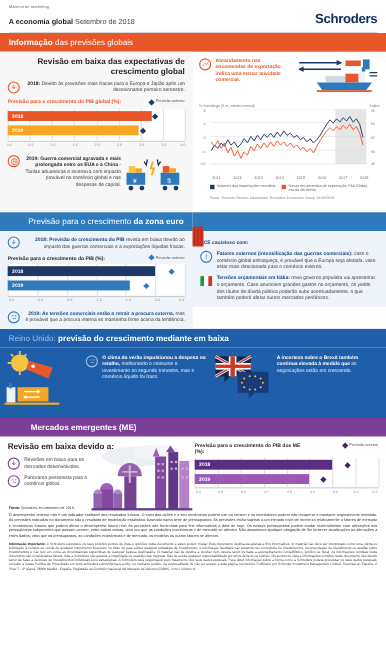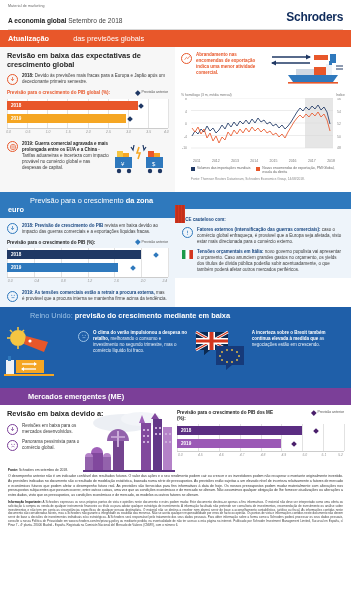--- a/index.html
+++ b/index.html
@@ -14,29 +14,29 @@
   .hdr { padding:4px 8px 2px 8px; }
   .hdr-mk { font-size:3.6px; color:#666; letter-spacing:.1px; }
   .hdr-row { display:flex; align-items:flex-end; justify-content:space-between; margin-top:2px; }
   .hdr-title { font-size:6.6px; font-weight:bold; color:#222; }
   .hdr-title .lt { font-weight:normal; color:#444; }
   .brand { font-size:12px; font-weight:bold; color:#0f2b5b; letter-spacing:-0.3px; }
   .hdr-rule { height:1px; background:#d8d8d8; margin:3px 8px 0 8px; }
 
   
   .secbar { color:#fff; font-size:7.4px; padding:4px 8px; font-weight:bold; }
-  .secbar .lt { font-weight:normal;padding-left:22px; }
+  .secbar .lt { font-weight:normal; }
   .bar-orange { background:#e8572a; }
   .bar-blue { background:#2f79bd; }
   .bar-dblue { background:#1f5fa9; }
   .bar-purple { background:#7b3f98;padding-left:28px; }
 
   
   .cols { display:flex; }
-  .colL { width:175px; }
+  .colL { width:175px;text-align:right; }
   .colR { width:176px; }
 
   .panel { padding:5px 7px; }
   .panel-title { font-size:7.4px; font-weight:bold; color:#1f3864; line-height:1.18; }
   .panel-title.orange { color:#262626; }
 
   
   .brow { display:flex; gap:4px; margin-top:4px; align-items:flex-start; }
   .bic { flex:0 0 auto; width:11px; height:11px; border-radius:50%;
          border:1.1px solid #e8572a; display:flex; align-items:center;
@@ -111,21 +111,21 @@
       <div class="hdr-title">
         <span>A economia global</span>
         <span class="lt">Setembro de 2018</span>
       </div>
       <div class="brand">Schroders</div>
     </div>
   </div>
   <div class="hdr-rule"></div>
 
   <div class="secbar bar-orange">
-    <span>Atualização</span><span class="lt"> das previsões globais</span>
+    <span>Informação</span><span class="lt"> das previsões globais</span>
   </div>
 
   <div class="cols">
 
     <div class="colL panel" style="background:#f7f7f7;">
       <div class="panel-title orange">Revisão em baixa das expectativas de crescimento global</div>
 
       <div class="brow">
         <div class="bic">
           <svg width="7" height="7" viewBox="0 0 10 10">

